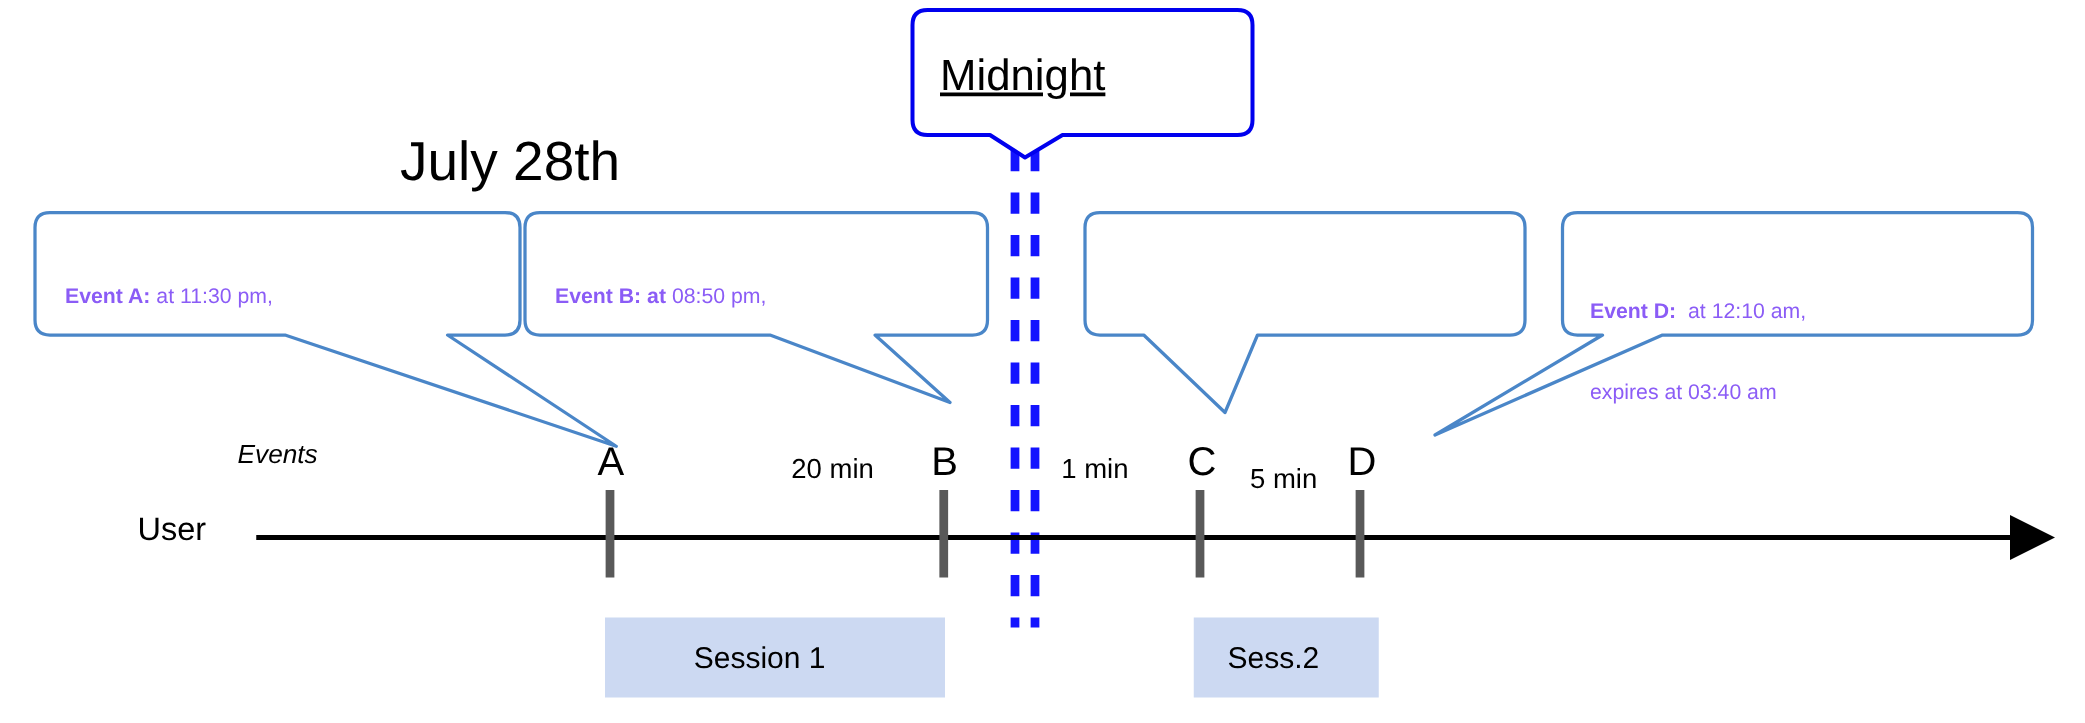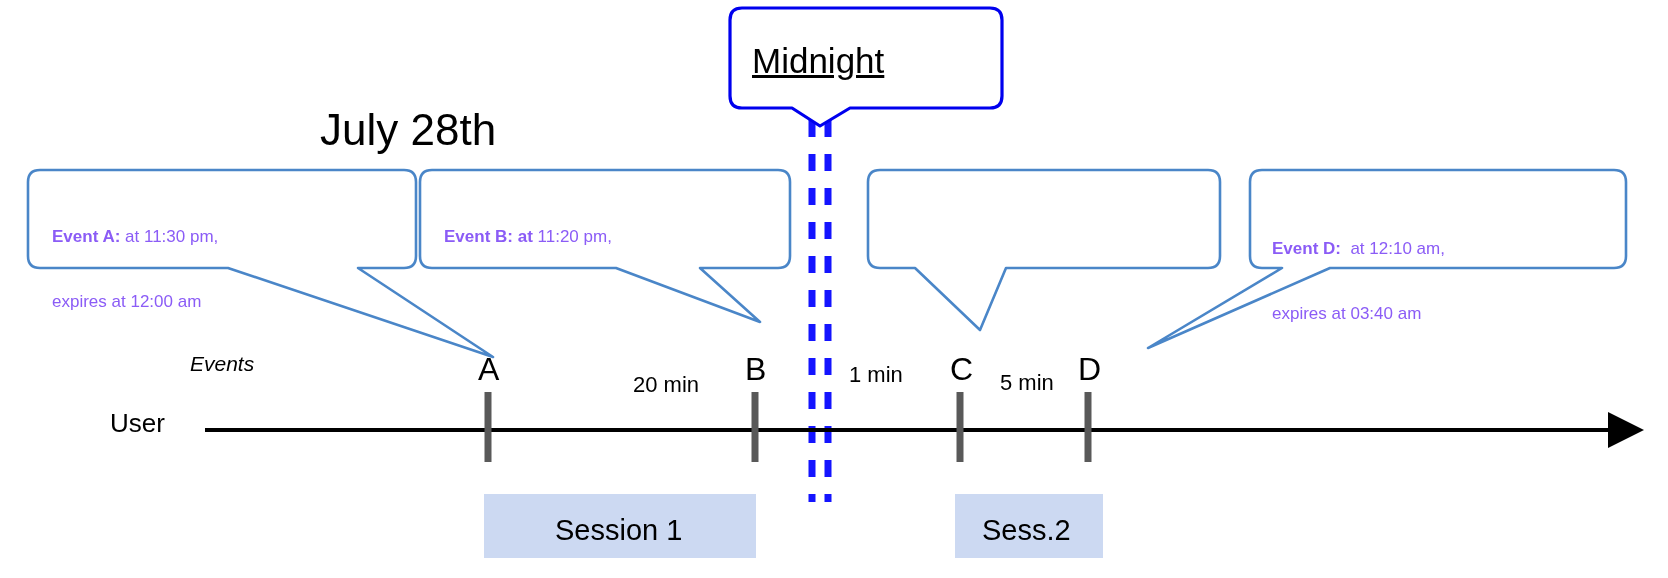--- a/index.html
+++ b/index.html
@@ -55,21 +55,21 @@
     font-size: 21px;
     font-style: italic;
   }
   .markerLetter {
     font-size: 32px;
   }
   .gapLabel {
     font-size: 22px;
   }
   .sessionLabel {
-    font-size: 29px;
+    font-size: 24px;
     color: #000000;
   }
 </style>
 </head>
 <body>
 
 <div id="stage">
 
   <svg id="art" viewBox="0 0 1668 578" xmlns="http://www.w3.org/2000/svg">
 
@@ -168,41 +168,40 @@
       <line x1="1088" y1="392" x2="1088" y2="462" stroke="#595959" stroke-width="7"></line>
     </g>
   </svg>
 
   <div class="lbl midnightLabel" style="left:752px; top:40px;">Midnight</div>
 
   <div class="lbl dateLabel" style="left:320px; top:104px;">July 28th</div>
 
   <div class="calloutText" style="left:52px; top:182px;">
     <div><b>Event A:</b><span> at 11:30 pm,</span></div>
-    <div>expires at 12:00 am</div>
   </div>
 
   <div class="calloutText" style="left:444px; top:182px;">
-    <div><b>Event B: at</b><span> 11:20 pm,</span></div>
+    <div><b>Event B: at</b><span> 08:50 pm,</span></div>
   </div>
 
 
   <div class="calloutText" style="left:1272px; top:194px;">
     <div><b>Event D:</b><span>  at 12:10 am,</span></div>
     <div>expires at 03:40 am</div>
   </div>
 
   <div class="lbl axisLabelEvents" style="left:190px; top:352px;">Events</div>
   <div class="lbl axisLabelUser" style="left:110px; top:408px;">User</div>
 
   <div class="lbl markerLetter" style="left:478px; top:351px;">A</div>
   <div class="lbl markerLetter" style="left:745px; top:351px;">B</div>
   <div class="lbl markerLetter" style="left:950px; top:351px;">C</div>
   <div class="lbl markerLetter" style="left:1078px; top:351px;">D</div>
 
-  <div class="lbl gapLabel" style="left:633px; top:372px;">20 min</div>
+  <div class="lbl gapLabel" style="left:633px; top:362px;">20 min</div>
   <div class="lbl gapLabel" style="left:849px; top:362px;">1 min</div>
   <div class="lbl gapLabel" style="left:1000px; top:370px;">5 min</div>
 
   <div class="lbl sessionLabel" style="left:555px; top:513px;">Session 1</div>
   <div class="lbl sessionLabel" style="left:982px; top:513px;text-align:center;">Sess.2</div>
 
 </div>
 
 </body></html>

